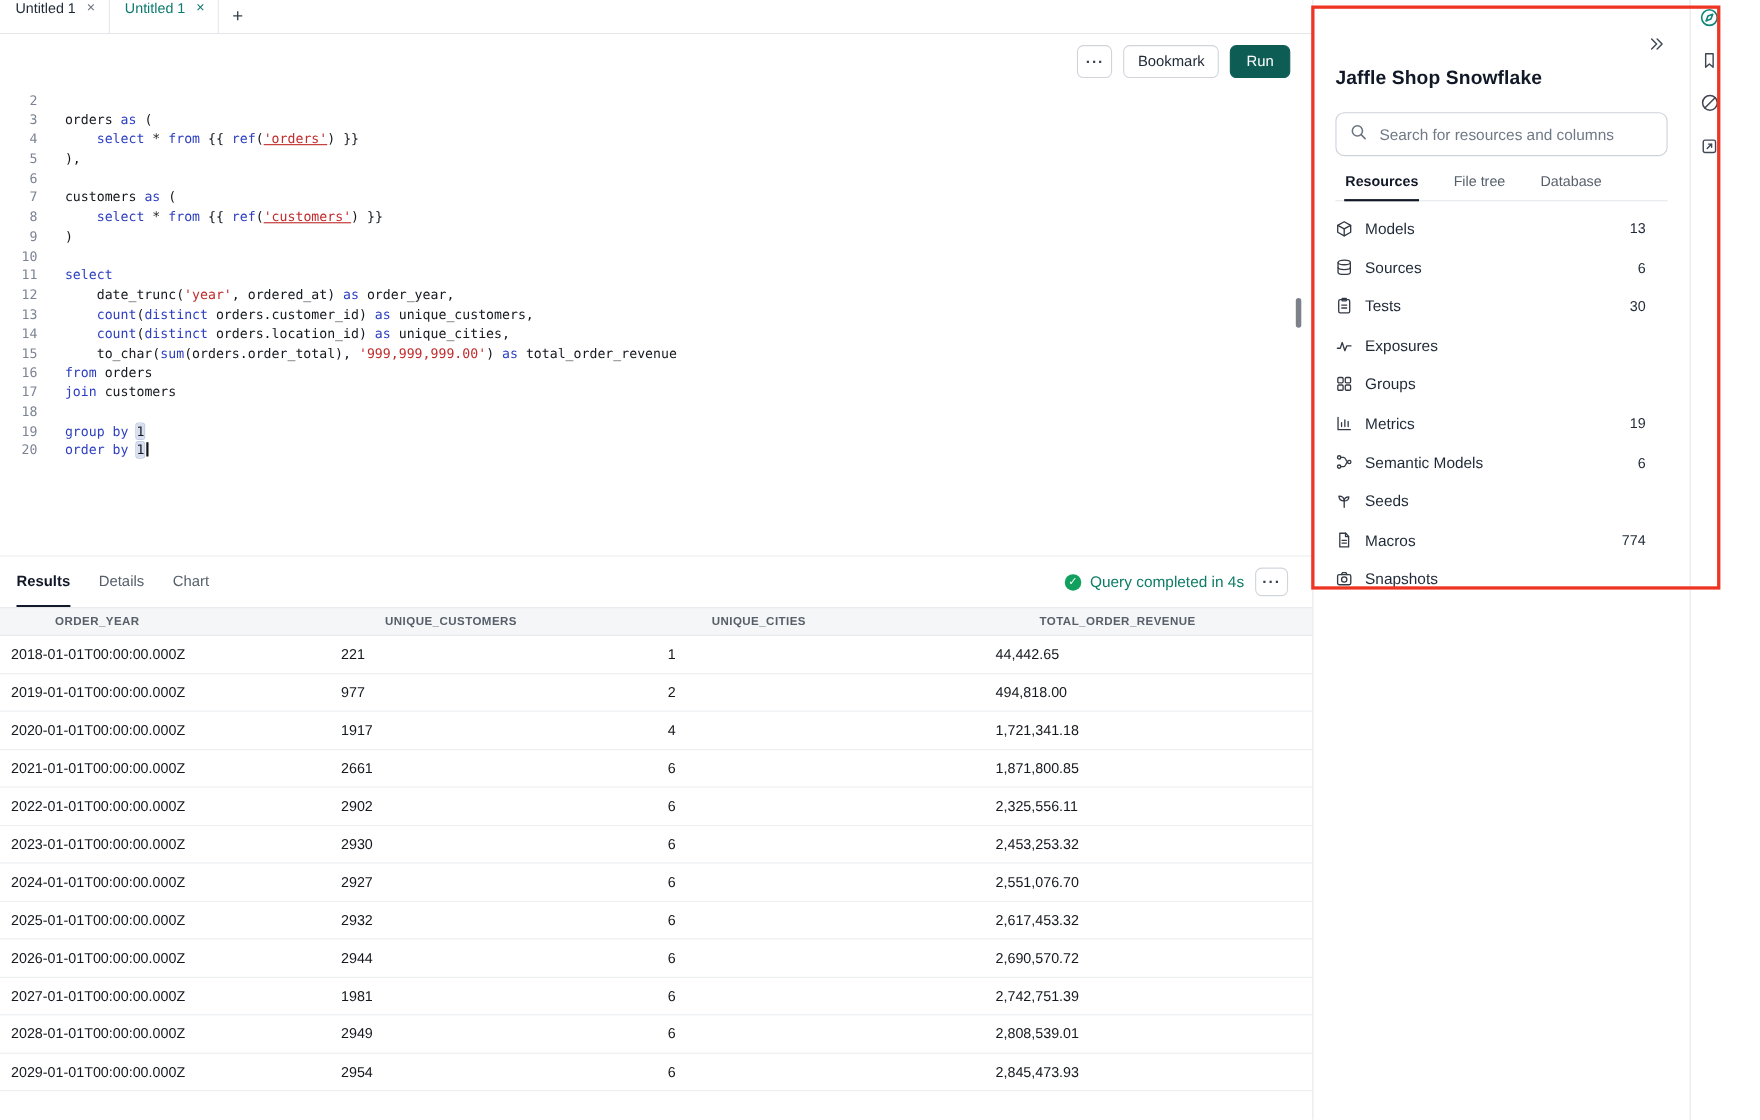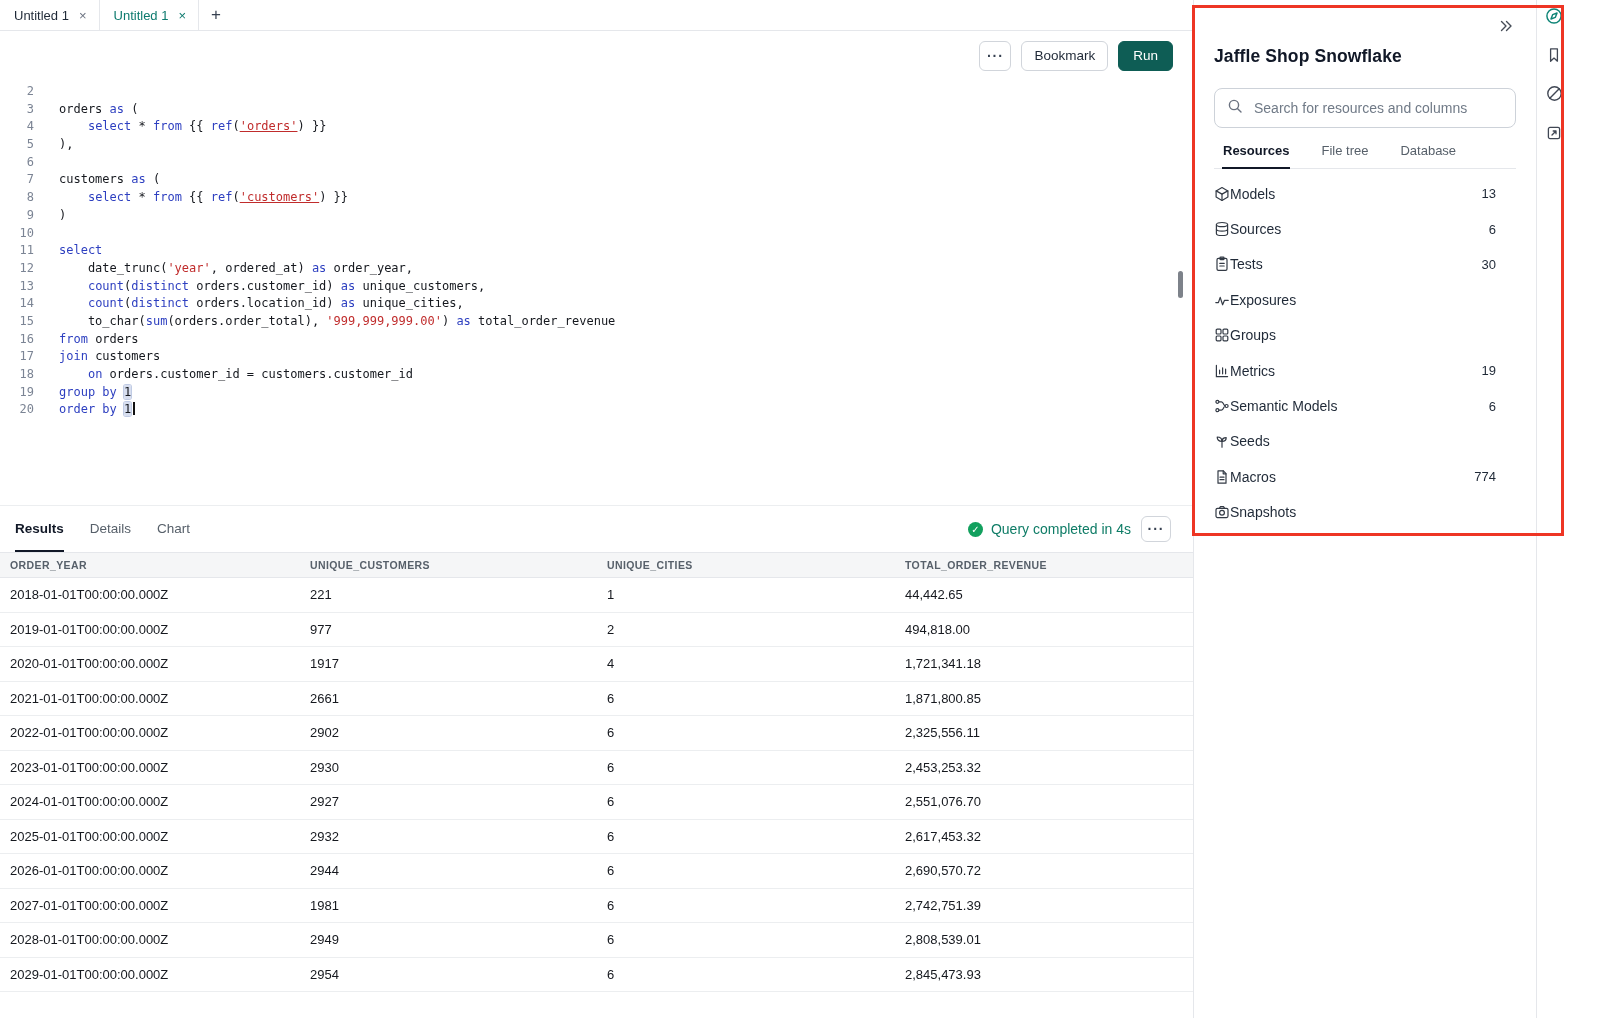--- a/index.html
+++ b/index.html
@@ -9,21 +9,21 @@
     background: #fff; color: #1f2937;
     font-family: "Liberation Sans", sans-serif;
   }
   .app { display: flex; width: 1600px; height: 1018px; }
 
   
   .main { width: 1193px; flex: 0 0 1193px; display: flex; flex-direction: column; background:#fff; }
 
   .tabbar { height: 31px; flex: 0 0 31px; display: flex; align-items: stretch; border-bottom: 1px solid #e5e7eb; }
   .tab-strip { display: flex; align-items: stretch; }
-  .tab { display: flex; align-items: center; gap: 10px; padding: 0 12px 0 14px;
+  .tab { display: flex; gap: 10px; padding: 0 12px 0 14px;
          border-right: 1px solid #e5e7eb; font-size: 13px; color: #1f2937; cursor: pointer; background:#fff; }
   .tab.active { color: var(--accent-teal, #0d7a6e); }
   .tab .x { color: #6b7280; font-size: 13px; line-height: 1; }
   .tab.active .x { color: var(--accent-teal, #0d7a6e); }
   .tab-plus { width: 34px; border: none; background: none; display: flex; align-items: center; justify-content: center;
               color: #374151; font-size: 17px; cursor: pointer; padding: 0; }
 
   .toolbar { height: 49px; flex: 0 0 49px; display: flex; align-items: center; justify-content: flex-end;
              gap: 10px; padding-right: 20px; }
   .btn { height: 30px; border: 1px solid #d1d5db; border-radius: 6px; background: #fff; font-size: 13.5px;
@@ -53,40 +53,40 @@
   .rtab { display: flex; align-items: center; font-size: 13.5px; color: #57606a;
           border-bottom: 2px solid transparent; cursor: pointer; }
   .rtab.active { color: #111827; font-weight: 700; border-bottom-color: #111827; }
   .status { margin-left: auto; align-self: center; display: flex; align-items: center; gap: 8px; }
   .status-dot { width: 15px; height: 15px; border-radius: 50%; background: var(--status-green, #12a05e);
                 color: #fff; font-size: 10px; line-height: 15px; text-align: center; }
   .status-text { color: #0e7c66; font-size: 14px; }
   .rtabs .icon-btn { align-self: center; margin-left: 10px; margin-right: 22px; width: 30px; height: 26px; }
 
   .thead, .trow { display: grid; grid-template-columns: 300px 297px 298px 1fr; align-items: center; }
-  .thead { height: 26px; background: #f5f6f7; border-top: 1px solid #e5e7eb; border-bottom: 1px solid #e5e7eb; }
+  .thead { height: 26px; background: #f5f6f7; border-top: 1px solid #e5e7eb; border-bottom: 1px solid #e5e7eb; padding-left: 40px; }
   .th { font-size: 10.5px; font-weight: 700; letter-spacing: 0.4px; color: #57606a; padding-left: 10px; }
   .trow { height: 34.5px; border-bottom: 1px solid #eceef0; }
   .td { font-size: 13px; color: #15181e; padding-left: 10px; white-space: nowrap; }
 
   
-  .sidebar { width: 343px; flex: 0 0 343px; border-left: 1px solid #e5e7eb; padding: 0 20px; background: #fff; }
+  .sidebar { width: 343px; flex: 0 0 343px; border-left: 1px solid #e5e7eb; padding: 14px 20px; background: #fff; }
   .sidebar-top { height: 30px; margin-top: 12px; display: flex; justify-content: flex-end; }
   .collapse { border: none; background: none; padding: 2px; color: #454c57; cursor: pointer; }
   .sidebar-title { font-size: 17.5px; font-weight: 700; color: #111827; margin: 4px 0 0 0; letter-spacing: 0.1px; }
   .search { margin-top: 21px; height: 40px; border: 1px solid #cdd2d9; border-radius: 8px;
             display: flex; align-items: center; padding: 0 12px; gap: 9px; color: #6b7280; }
   .search input { border: none; outline: none; flex: 1; font-size: 14px; color: #111827; background: transparent;
                   font-family: "Liberation Sans", sans-serif; }
   .search input::placeholder { color: #707a87; }
   .stabs { display: flex; gap: 30px; margin-top: 15px; border-bottom: 1px solid #e5e7eb; padding-left: 8px; }
   .stab { font-size: 13px; color: #57606a; padding: 0 1px 9px; cursor: pointer; border-bottom: 2px solid transparent; margin-bottom: -1px; }
   .stab.active { color: #111827; font-weight: 700; border-bottom-color: #111827; }
   .rlist { margin-top: 7px; }
-  .ritem { height: 35.4px; display: flex; align-items: center; cursor: pointer; }
+  .ritem { height: 35.4px; display: flex; align-items: center; gap: 11px; cursor: pointer; }
   .ricon { display: flex; color: #333a45; }
   .ritem .lbl { font-size: 14px; color: #1f2937; }
   .ritem .cnt { margin-left: auto; margin-right: 20px; font-size: 13px; color: #1f2937; }
 
   
   .rail { width: 64px; flex: 0 0 64px; border-left: 1px solid #e5e7eb; display: flex; flex-direction: column;
           align-items: flex-start; padding: 2px 0 0 2px; gap: 9px; background: #fff; }
   .rail-btn { width: 30px; height: 30px; border: none; background: none; display: flex; align-items: center;
               justify-content: center; color: #404754; cursor: pointer; padding: 0; }
   .rail-btn.active { color: #0f8577; }
@@ -187,21 +187,20 @@
           <div class="cl">
             <span class="ln">16</span>
             <span class="code"><span class="tk-k">from</span><span class="tk-p"> orders</span></span>
           </div>
           <div class="cl">
             <span class="ln">17</span>
             <span class="code"><span class="tk-k">join</span><span class="tk-p"> customers</span></span>
           </div>
           <div class="cl">
             <span class="ln">18</span>
-            <span class="code"><span class="tk-p">    </span><span class="tk-k">on</span><span class="tk-p"> orders.customer_id = customers.customer_id</span></span>
           </div>
           <div class="cl">
             <span class="ln">19</span>
             <span class="code"><span class="tk-k">group by</span><span class="tk-p"> </span><span class="tk-h">1</span></span>
           </div>
           <div class="cl">
             <span class="ln">20</span>
             <span class="code"><span class="tk-k">order by</span><span class="tk-p"> </span><span class="tk-h">1</span><span class="caret"></span></span>
           </div>
         </div>

